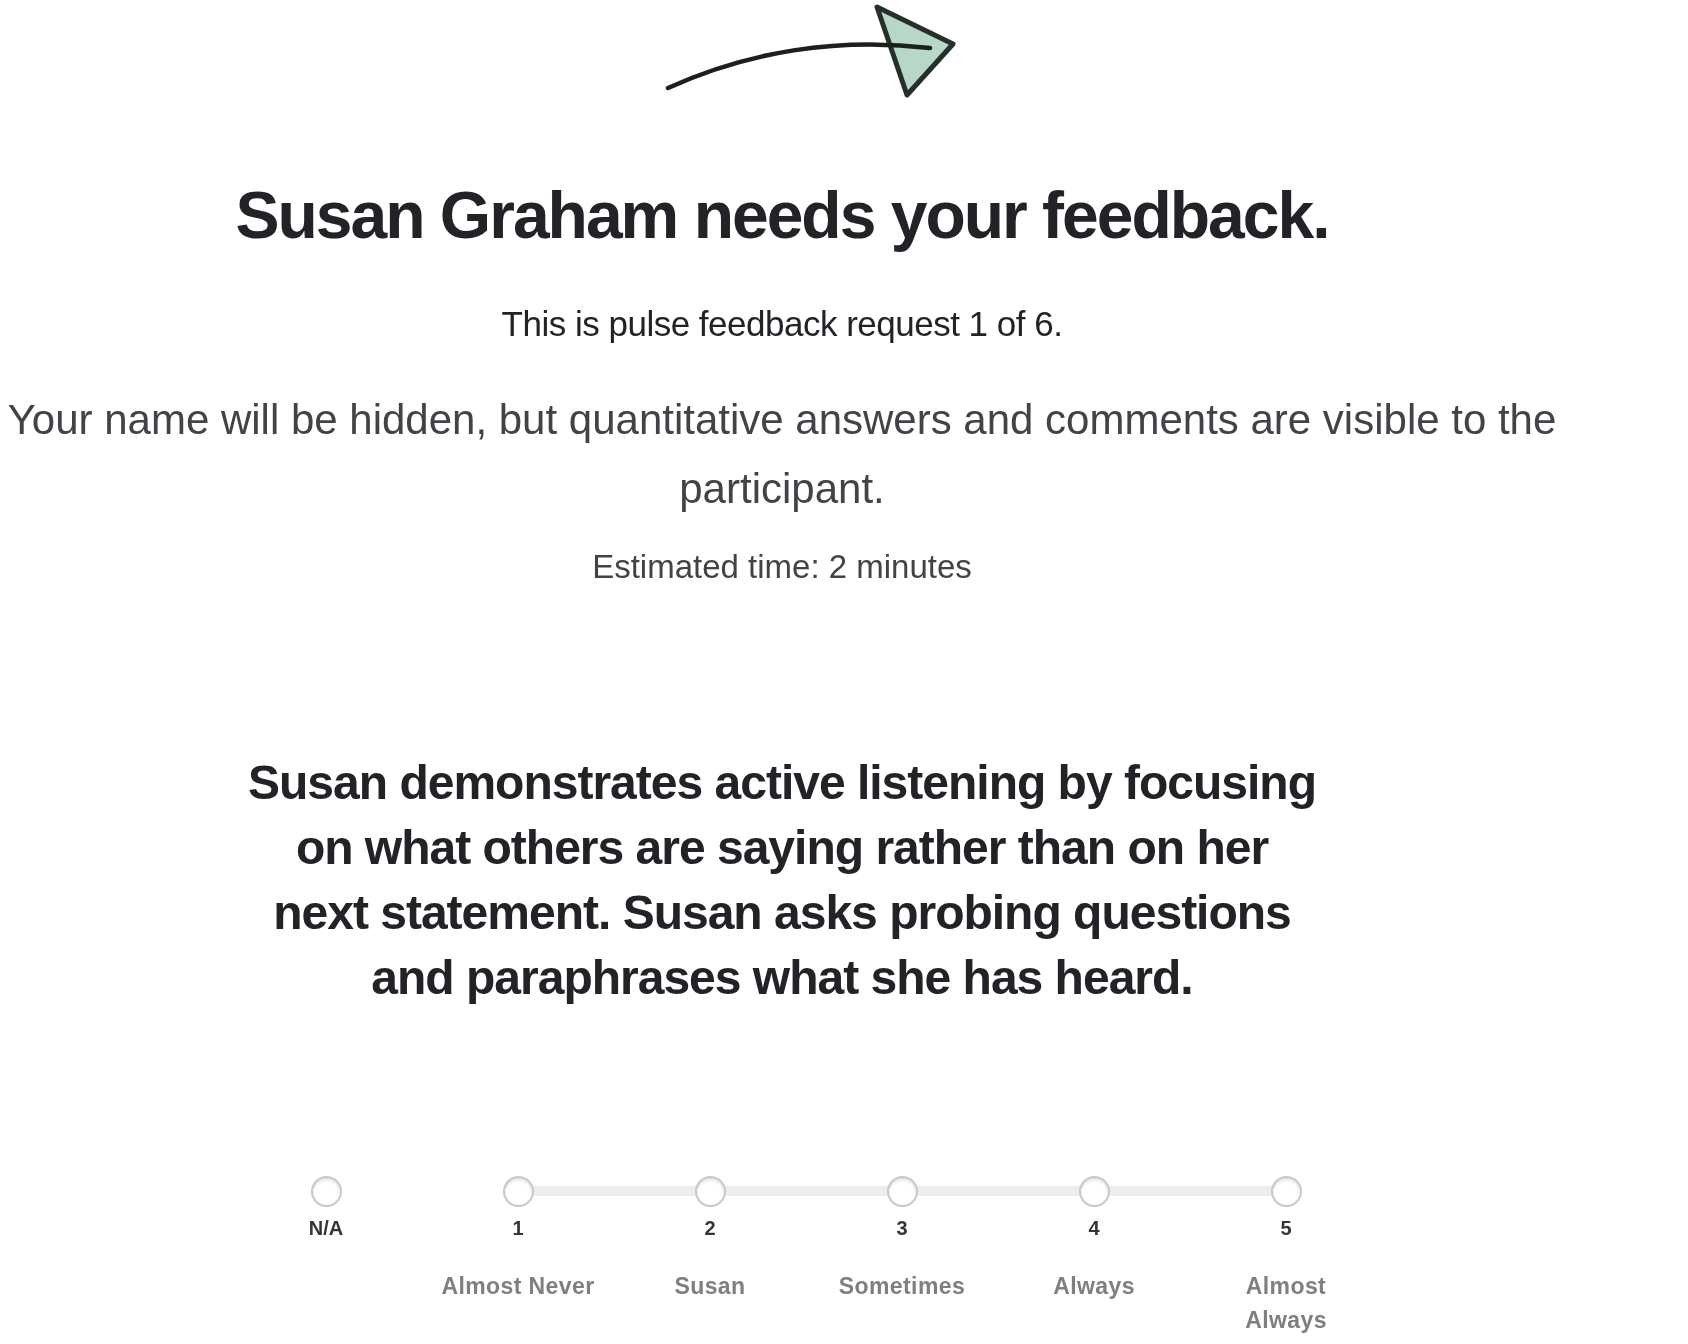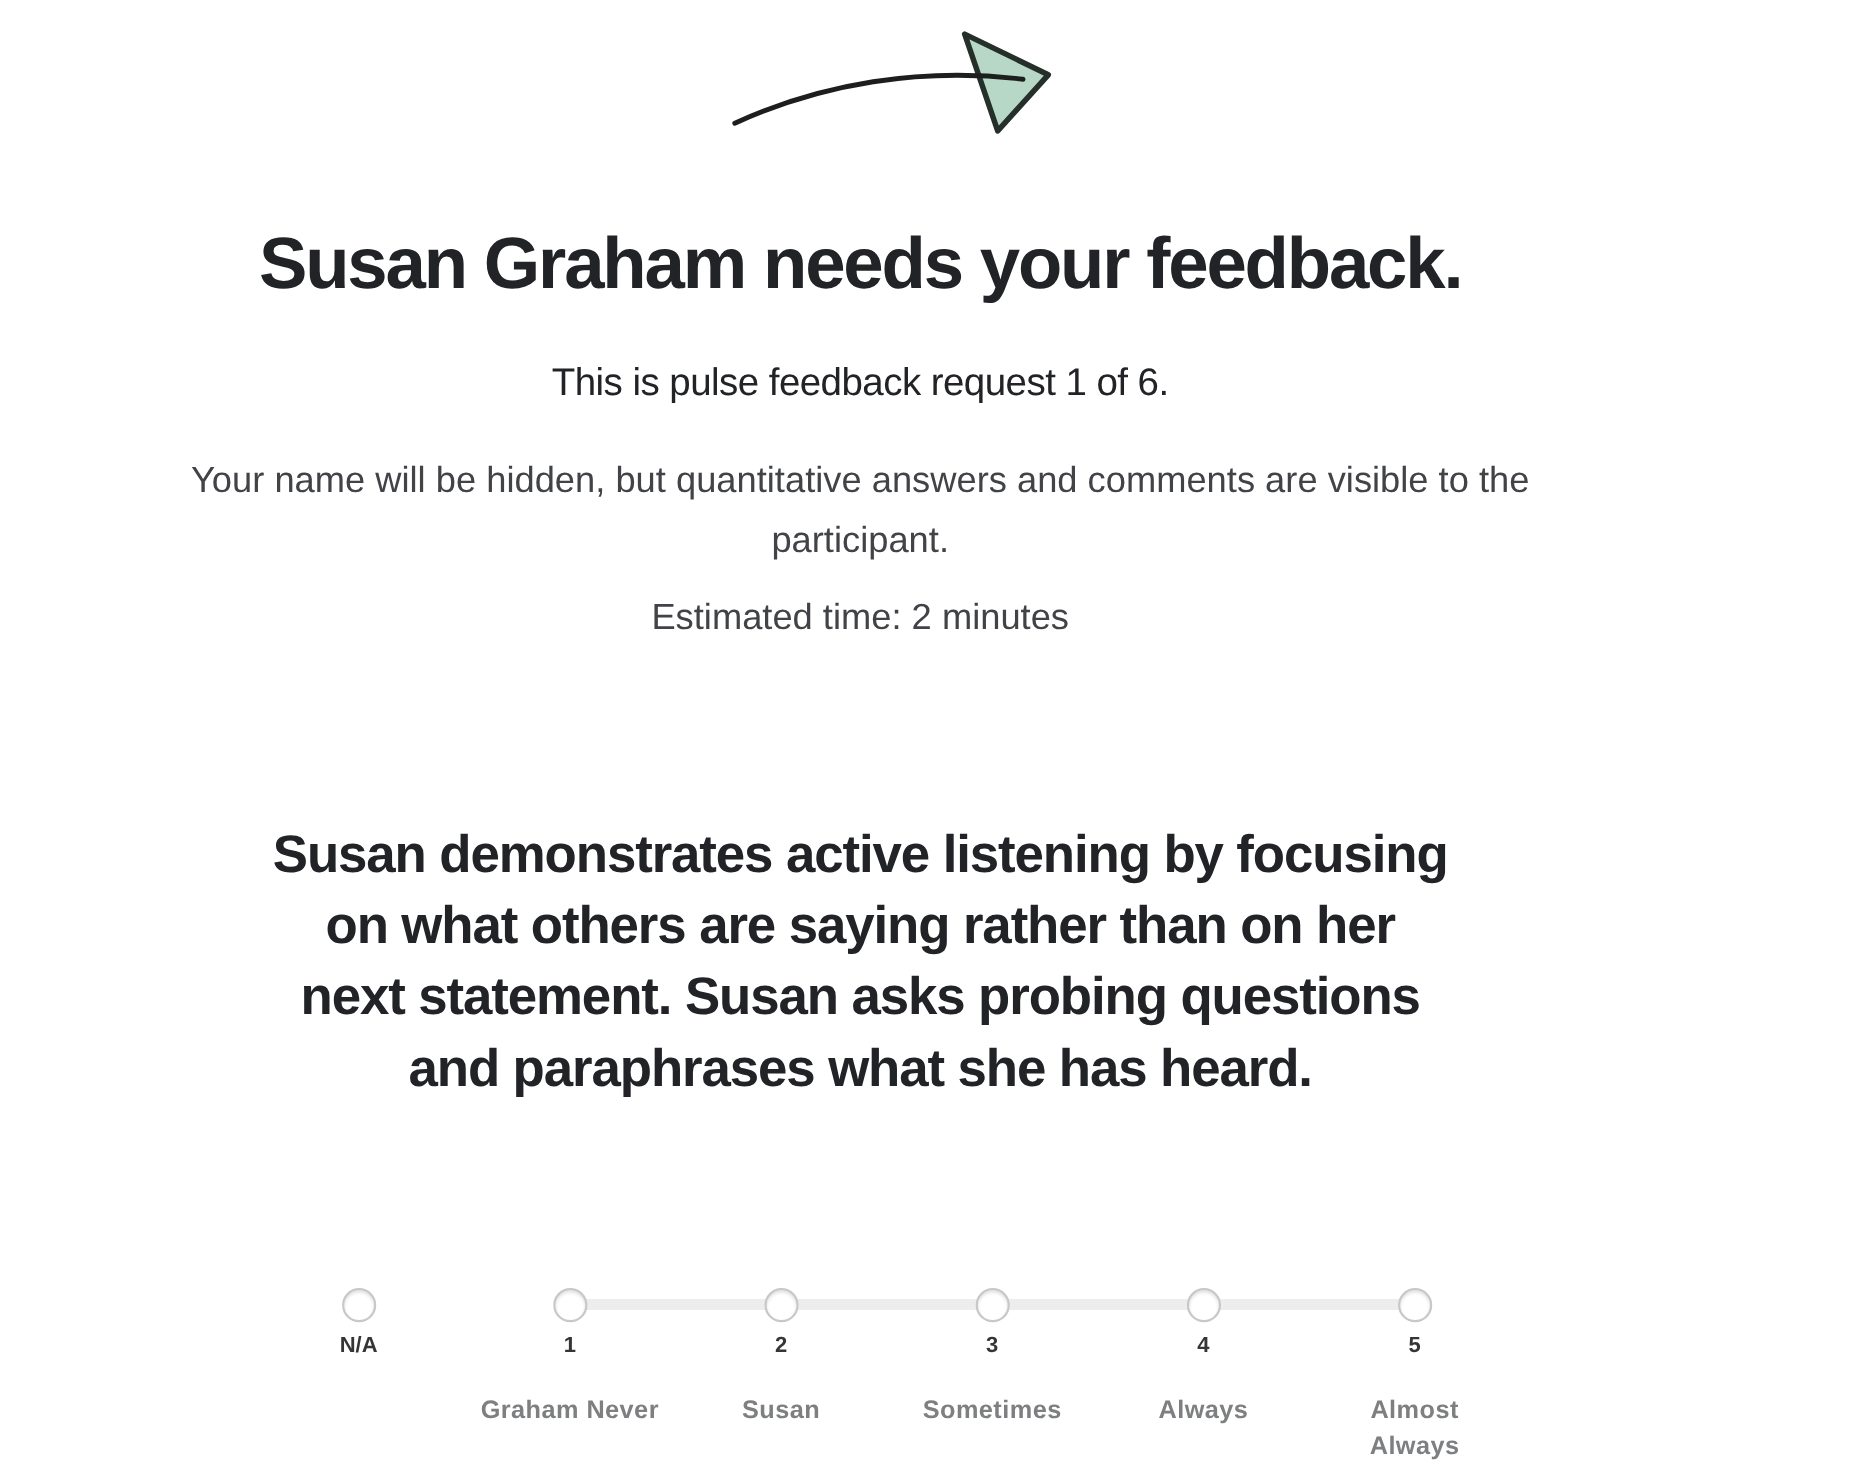--- a/index.html
+++ b/index.html
@@ -6,21 +6,20 @@
     margin: 0;
     padding: 0;
     background: #ffffff;
     width: 1688px;
     height: 1344px;
     overflow: hidden;
     font-family: "Liberation Sans", sans-serif;
   }
   .wrapper {
     width: 1564px;
-    padding-top: 24px;
     text-align: center;
   }
   .arrow-wrap {
     height: 108px;
     display: flex;
     justify-content: center;
     transform: translateX(30px);
   }
   .arrow-svg { width: 300px; height: 108px; }
   .page-title {
@@ -34,21 +33,21 @@
   .page-subtitle {
     margin: 48px 0 0 0;
     font-size: 35px;
     line-height: 1.2;
     font-weight: 400;
     letter-spacing: -0.5px;
     color: #212327;
   }
   .privacy-note {
     margin: 40px 0 0 0;
-    font-size: 33px;
+    font-size: 42px;
     font-weight: 400;
     color: #414347;
     line-height: 1.65;
     white-space: pre-line;
   }
   .estimated-time {
     margin: 16px;
     font-size: 33px;
     font-weight: 400;
     color: #414347;
@@ -143,21 +142,21 @@
 
     <div class="scale-option">
       <span class="radio"></span>
       <div class="option-value">N/A</div>
       <div class="option-label"></div>
     </div>
 
     <div class="scale-option">
       <span class="radio"></span>
       <div class="option-value">1</div>
-      <div class="option-label">Graham Never</div>
+      <div class="option-label">Almost Never</div>
     </div>
 
     <div class="scale-option">
       <span class="radio"></span>
       <div class="option-value">2</div>
       <div class="option-label">Susan</div>
     </div>
 
     <div class="scale-option">
       <span class="radio"></span>

